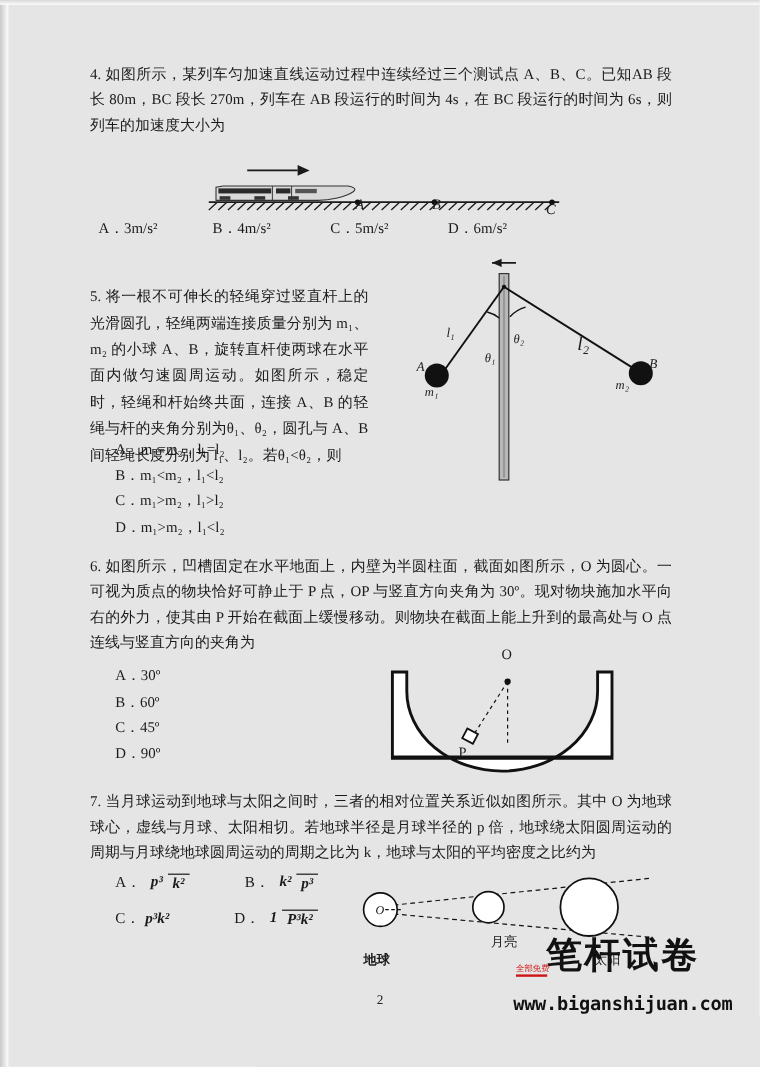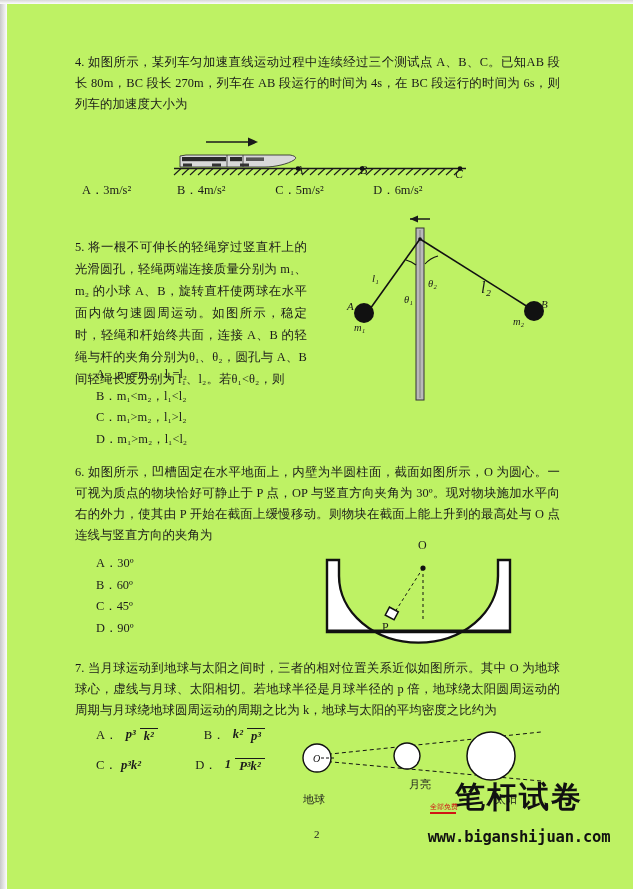--- a/index.html
+++ b/index.html
@@ -11,21 +11,21 @@
     width: 633px;
     height: 889px;
     position: relative;
     font-family: "Liberation Serif", "DejaVu Serif", serif;
     color: #1b1b1b;
     overflow: hidden;
   }
   .page {
     position: absolute;
     inset: 0;
-    background: #bef264;
+    background: #e5e5e5;
   }
   .scan-edge-left {
     position: absolute;
     left: 0; top: 0;
     width: 7px; height: 889px;
     background: linear-gradient(to right, #c9c9c9 0%, #e6e6e6 55%, #fdfdfd 100%);
   }
   .scan-edge-top {
     position: absolute;
     left: 0; top: 0;
@@ -321,21 +321,21 @@
       <circle cx="22" cy="30" r="14" fill="#ffffff" stroke="#111" stroke-width="1.4"></circle>
       <text x="18" y="34" font-family="Liberation Serif, serif" font-size="10" font-style="italic" fill="#111">O</text>
 
       <line x1="26" y1="30" x2="40" y2="30" stroke="#111" stroke-width="1.2" stroke-dasharray="3,2"></line>
 
       <circle cx="112" cy="28" r="13" fill="#ffffff" stroke="#111" stroke-width="1.4"></circle>
 
       <circle cx="196" cy="28" r="24" fill="#ffffff" stroke="#111" stroke-width="1.5"></circle>
     </svg>
   </div>
-  <div style="position:absolute; left:303px; top:792px; font-size:11px;">地球</div>
+  <div style="position:absolute; left:303px; top:792px; font-size:11px;font-weight:bold;">地球</div>
   <div style="position:absolute; left:409px; top:777px; font-size:11px;">月亮</div>
   <div style="position:absolute; left:495px; top:792px; font-size:11px;">太阳</div>
 
   <div class="pageno" style="left:314px; top:828px;">2</div>
 
   <div class="watermark" style="left:408px; top:782px; width:222px;">
     <div class="wm-cn">笔杆试卷</div>
     <div class="wm-url">www.biganshijuan.com</div>
     <div class="wm-badge">
       <span>全部免费</span>

